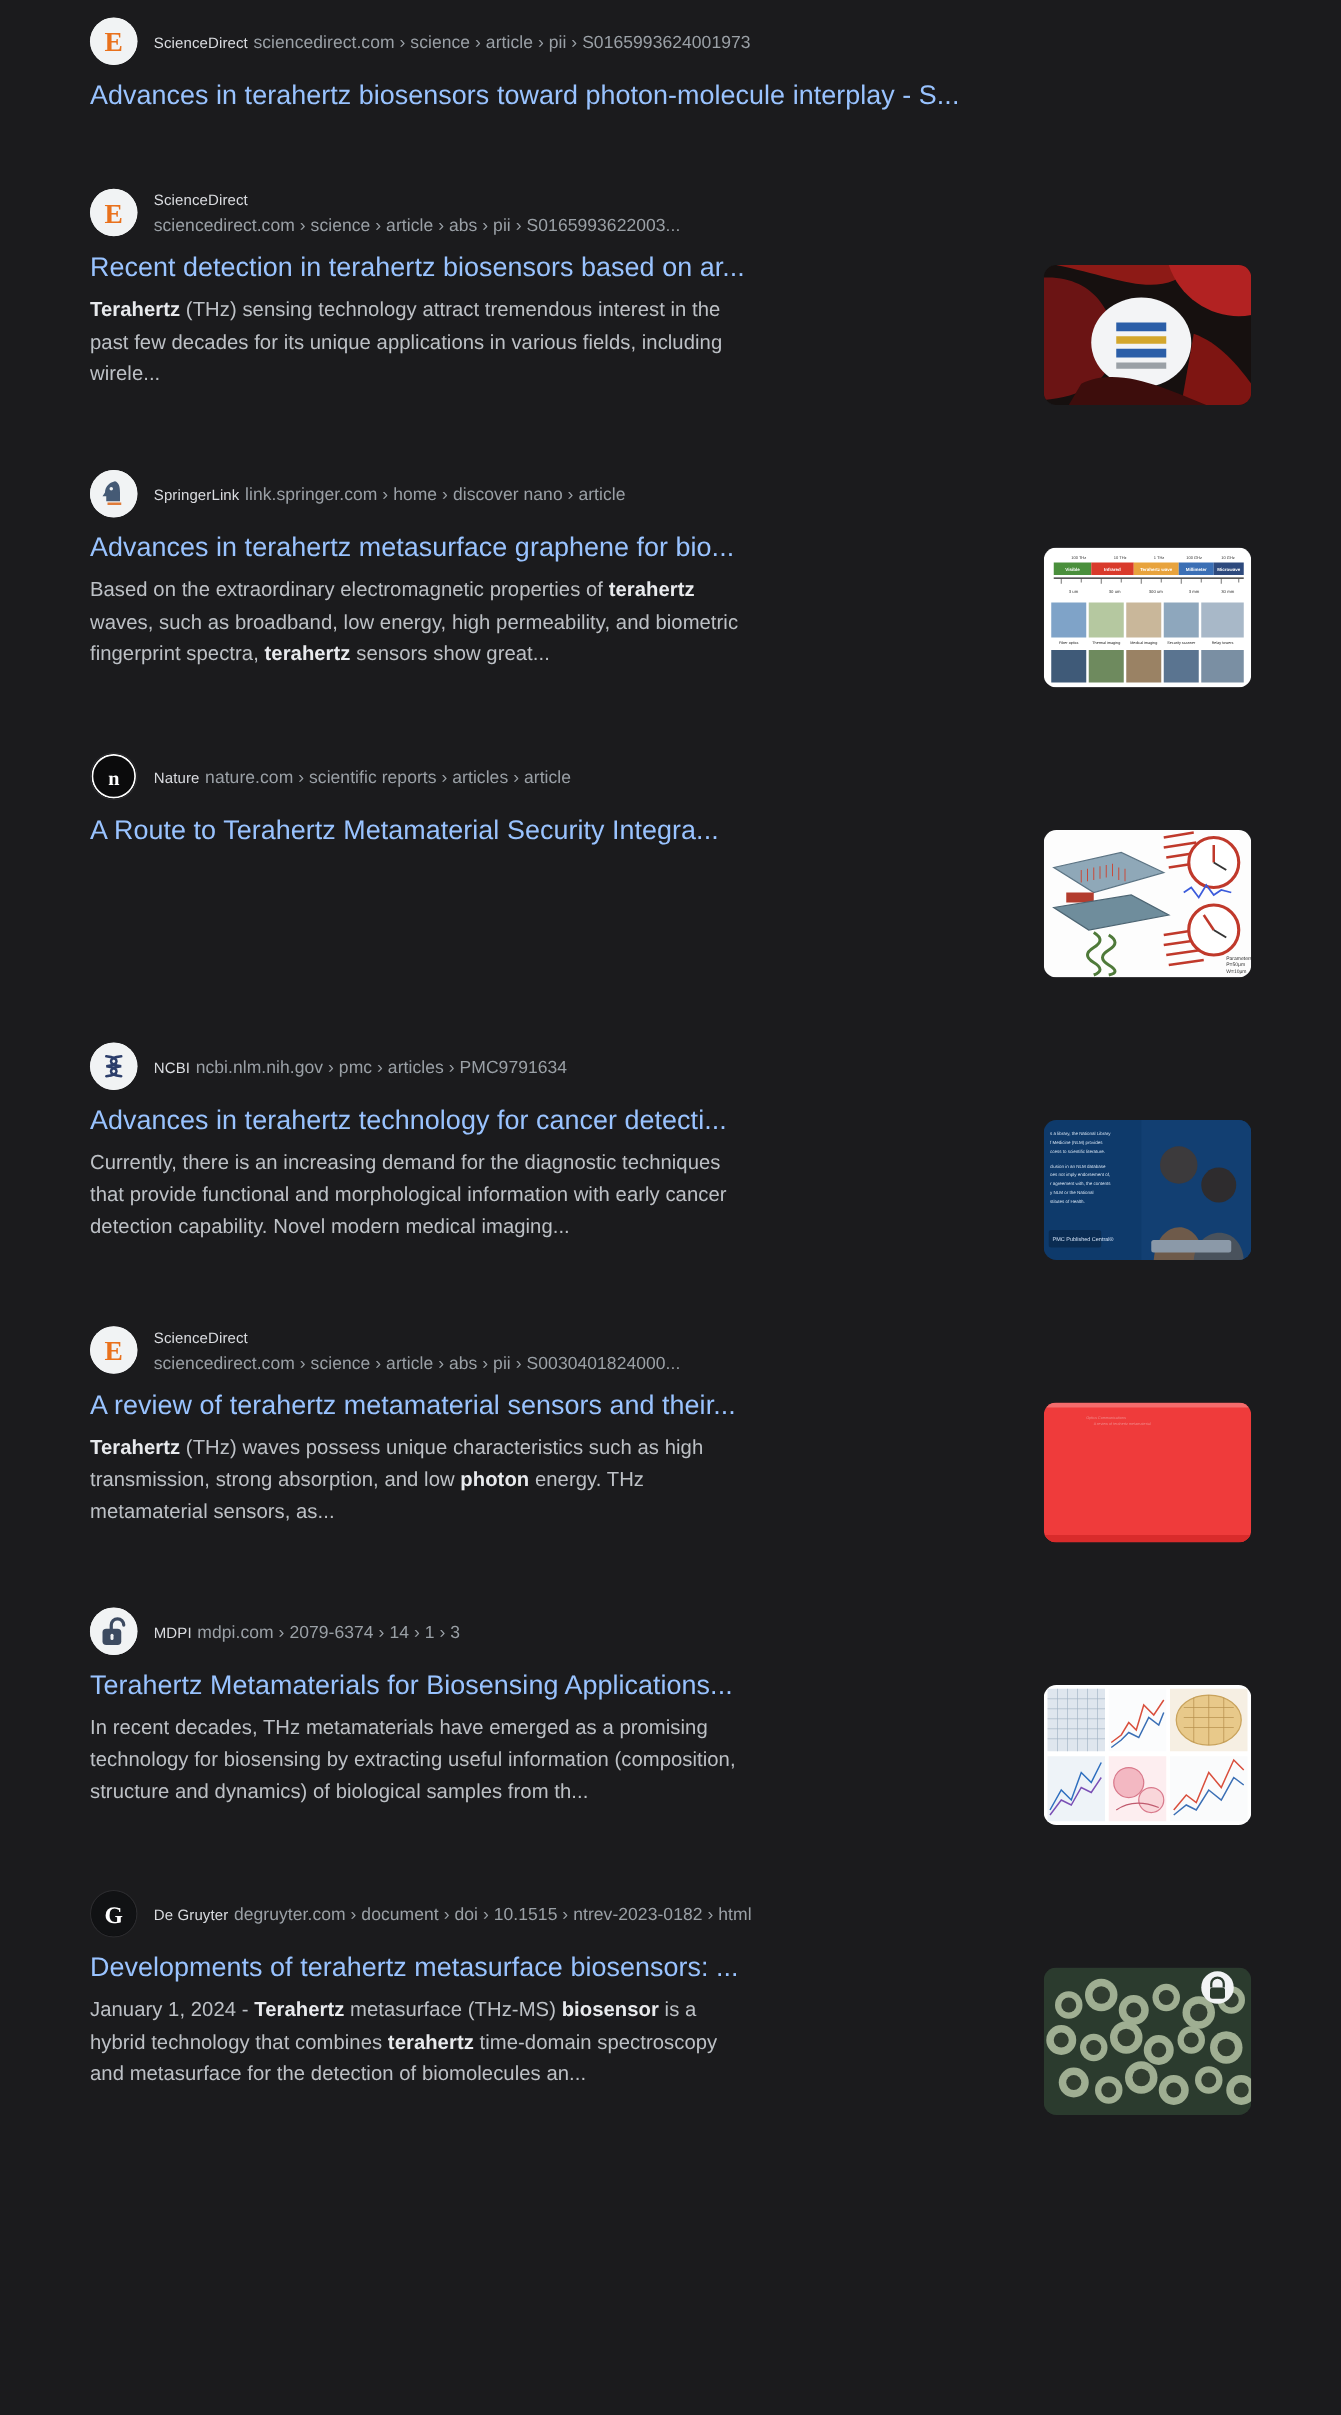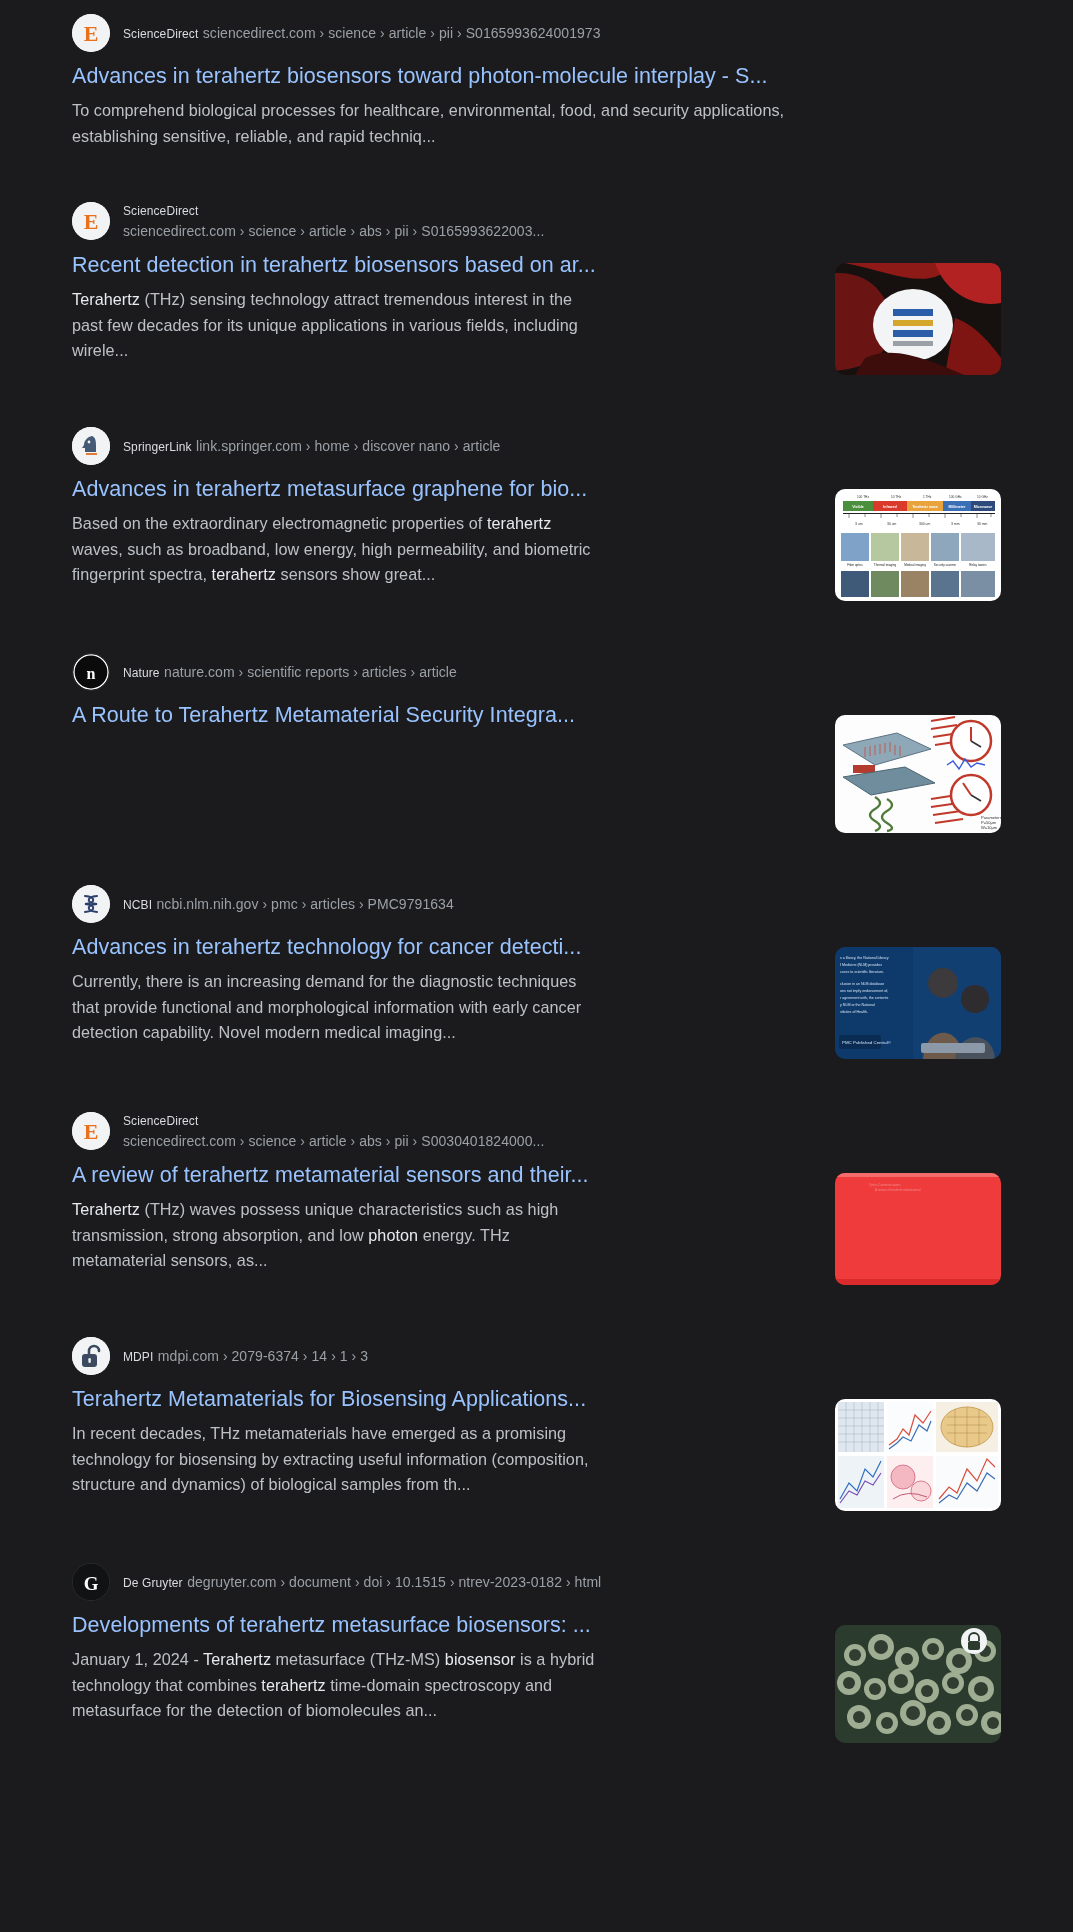--- a/index.html
+++ b/index.html
@@ -86,21 +86,21 @@
     text-overflow: ellipsis;
     cursor: pointer;
   }
   .result-snippet {
     color: #bdc1c6;
     font-size: 16.2px;
     line-height: 25.5px;
     letter-spacing: .05px;
     word-wrap: break-word;
   }
-  .result-snippet b { color: #e8eaed; font-weight: normal; text-align: center; }
+  .result-snippet b { color: #e8eaed; font-weight: bold; text-align: center; }
 
   .thumb {
     flex: 0 0 166px;
     width: 166px;
     height: 112px;
     border-radius: 10px;
     overflow: hidden;
     background: #202124;
     align-self: flex-start;
     margin-top: 62px;
@@ -124,21 +124,20 @@
                   <rect width="38" height="38" rx="19" fill="#f1f3f4"></rect>
                   <text x="19" y="27" font-family="Liberation Serif, serif" font-size="22" font-weight="bold" fill="#e9711c" text-anchor="middle">E</text>
                 </svg>
             </span>
             <span class="src-meta">
               <span class="src-name">ScienceDirect</span>
               <span class="src-url">sciencedirect.com › science › article › pii › S0165993624001973</span>
             </span>
           </div>
           <a class="result-title">Advances in terahertz biosensors toward photon-molecule interplay - S...</a>
-          <div class="result-snippet">To comprehend biological processes for healthcare, environmental, food, and security applications, establishing sensitive, reliable, and rapid techniq...</div>
         </div>
       </div>
     </div>
 
     <div class="result">
       <div class="result-inner">
         <div class="result-text">
           <div class="src-row">
             <span class="favicon">
               <svg width="38" height="38" viewBox="0 0 38 38">

